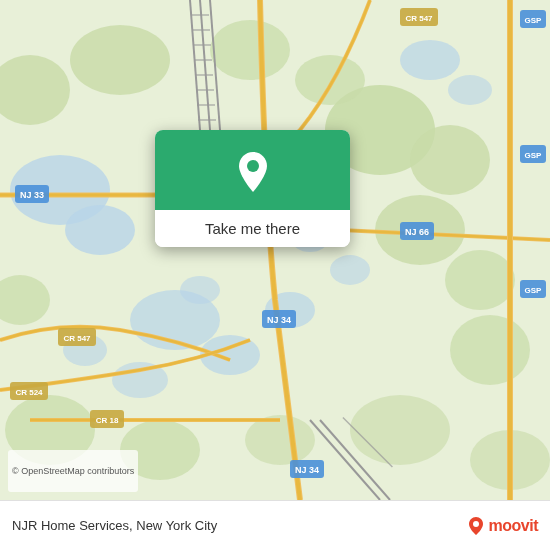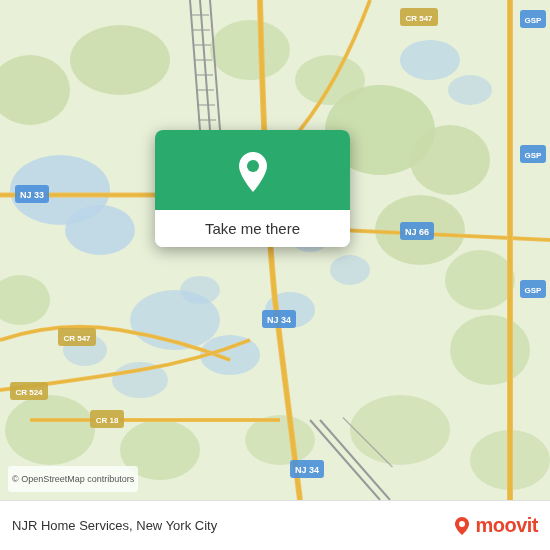--- a/index.html
+++ b/index.html
@@ -91,35 +91,35 @@
       align-items: center;
       gap: 2px;
     }
 
     .moovit-pin {
       width: 22px;
       height: 22px;
     }
 
     .moovit-text {
-      font-size: 20px;
+      font-size: 16px;
       font-weight: bold;
       color: #e8452c;
       letter-spacing: -0.5px;
     }
 
     
     .osm-attribution {
       position: absolute;
       bottom: 8px;
       left: 8px;
       font-size: 9px;
       color: #555;
       background: rgba(255,255,255,0.75);
-      padding: 8px 4px;
+      padding: 16px 4px;
       border-radius: 3px;
       z-index: 5;
     }
   </style>
 </head>
 <body>
 
 <div id="map-container">
   <svg class="map-svg" viewBox="0 0 550 500" xmlns="http://www.w3.org/2000/svg">
 

